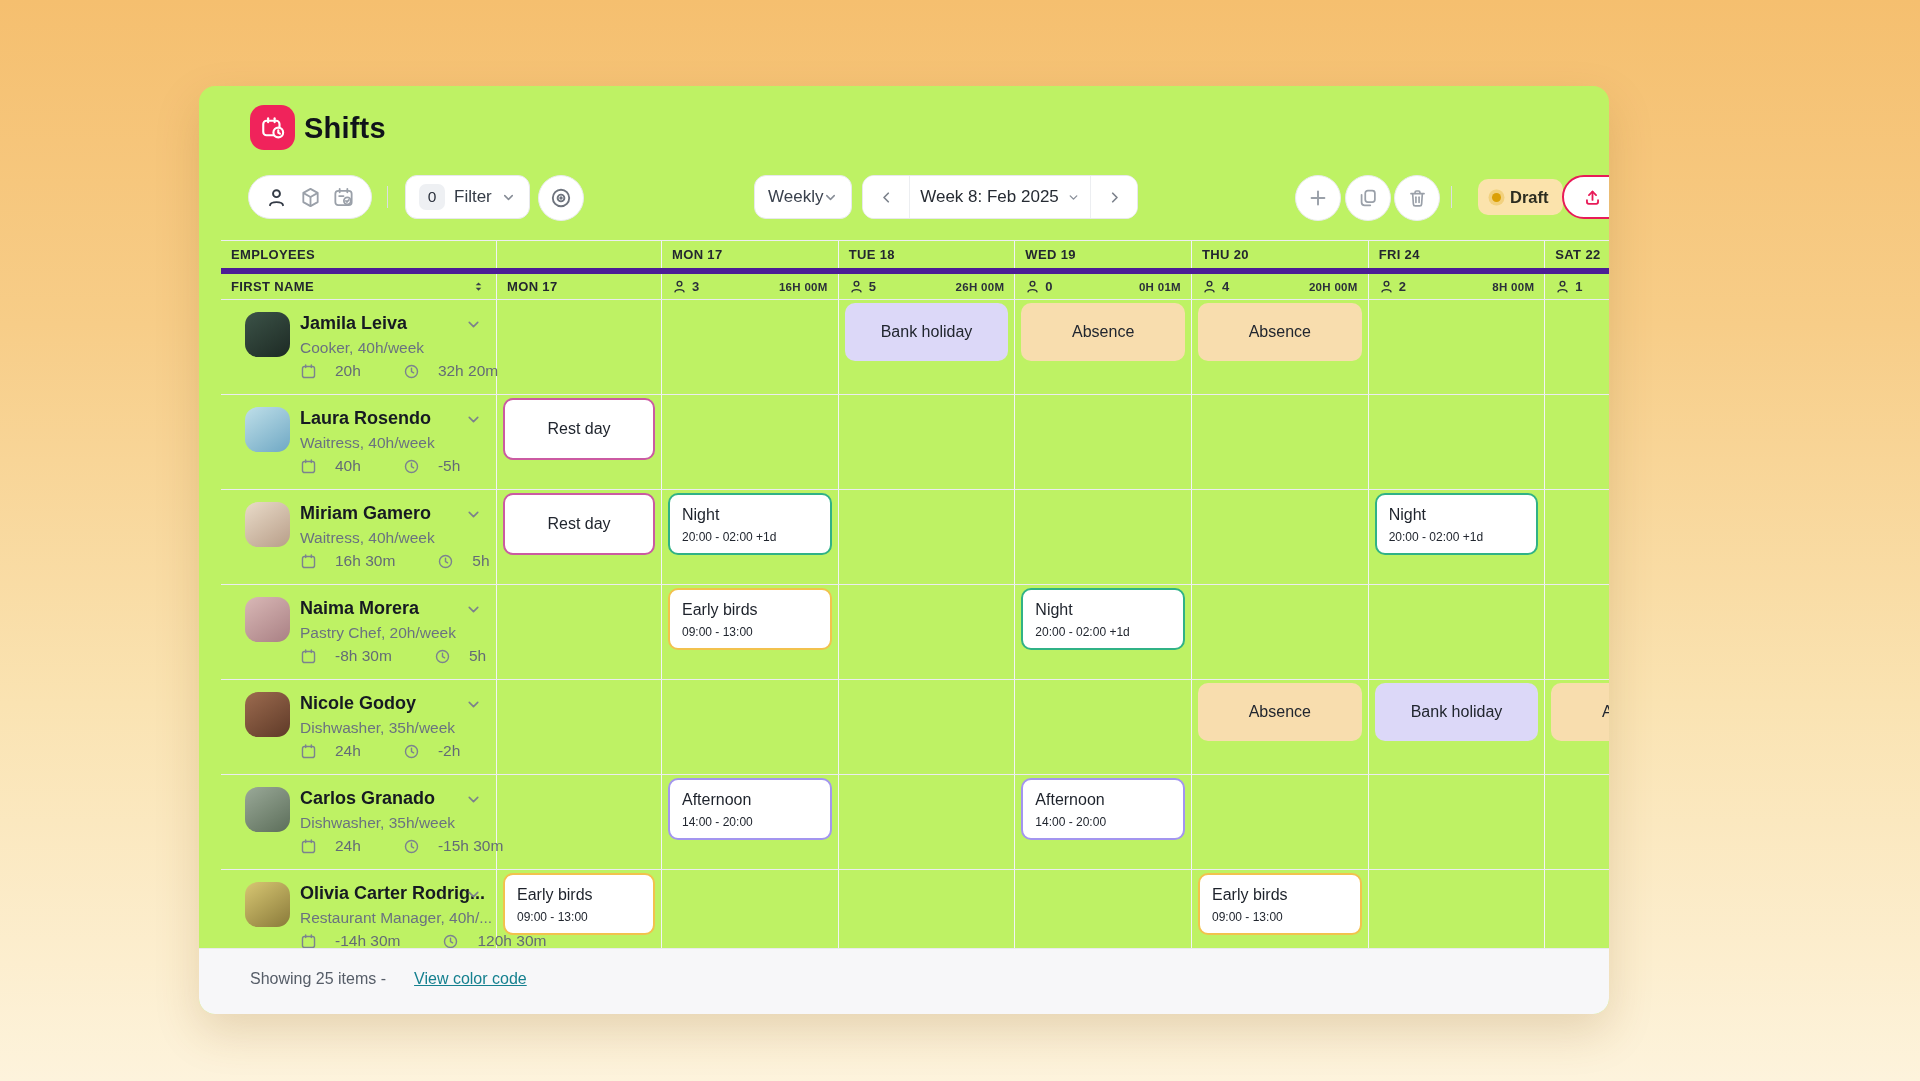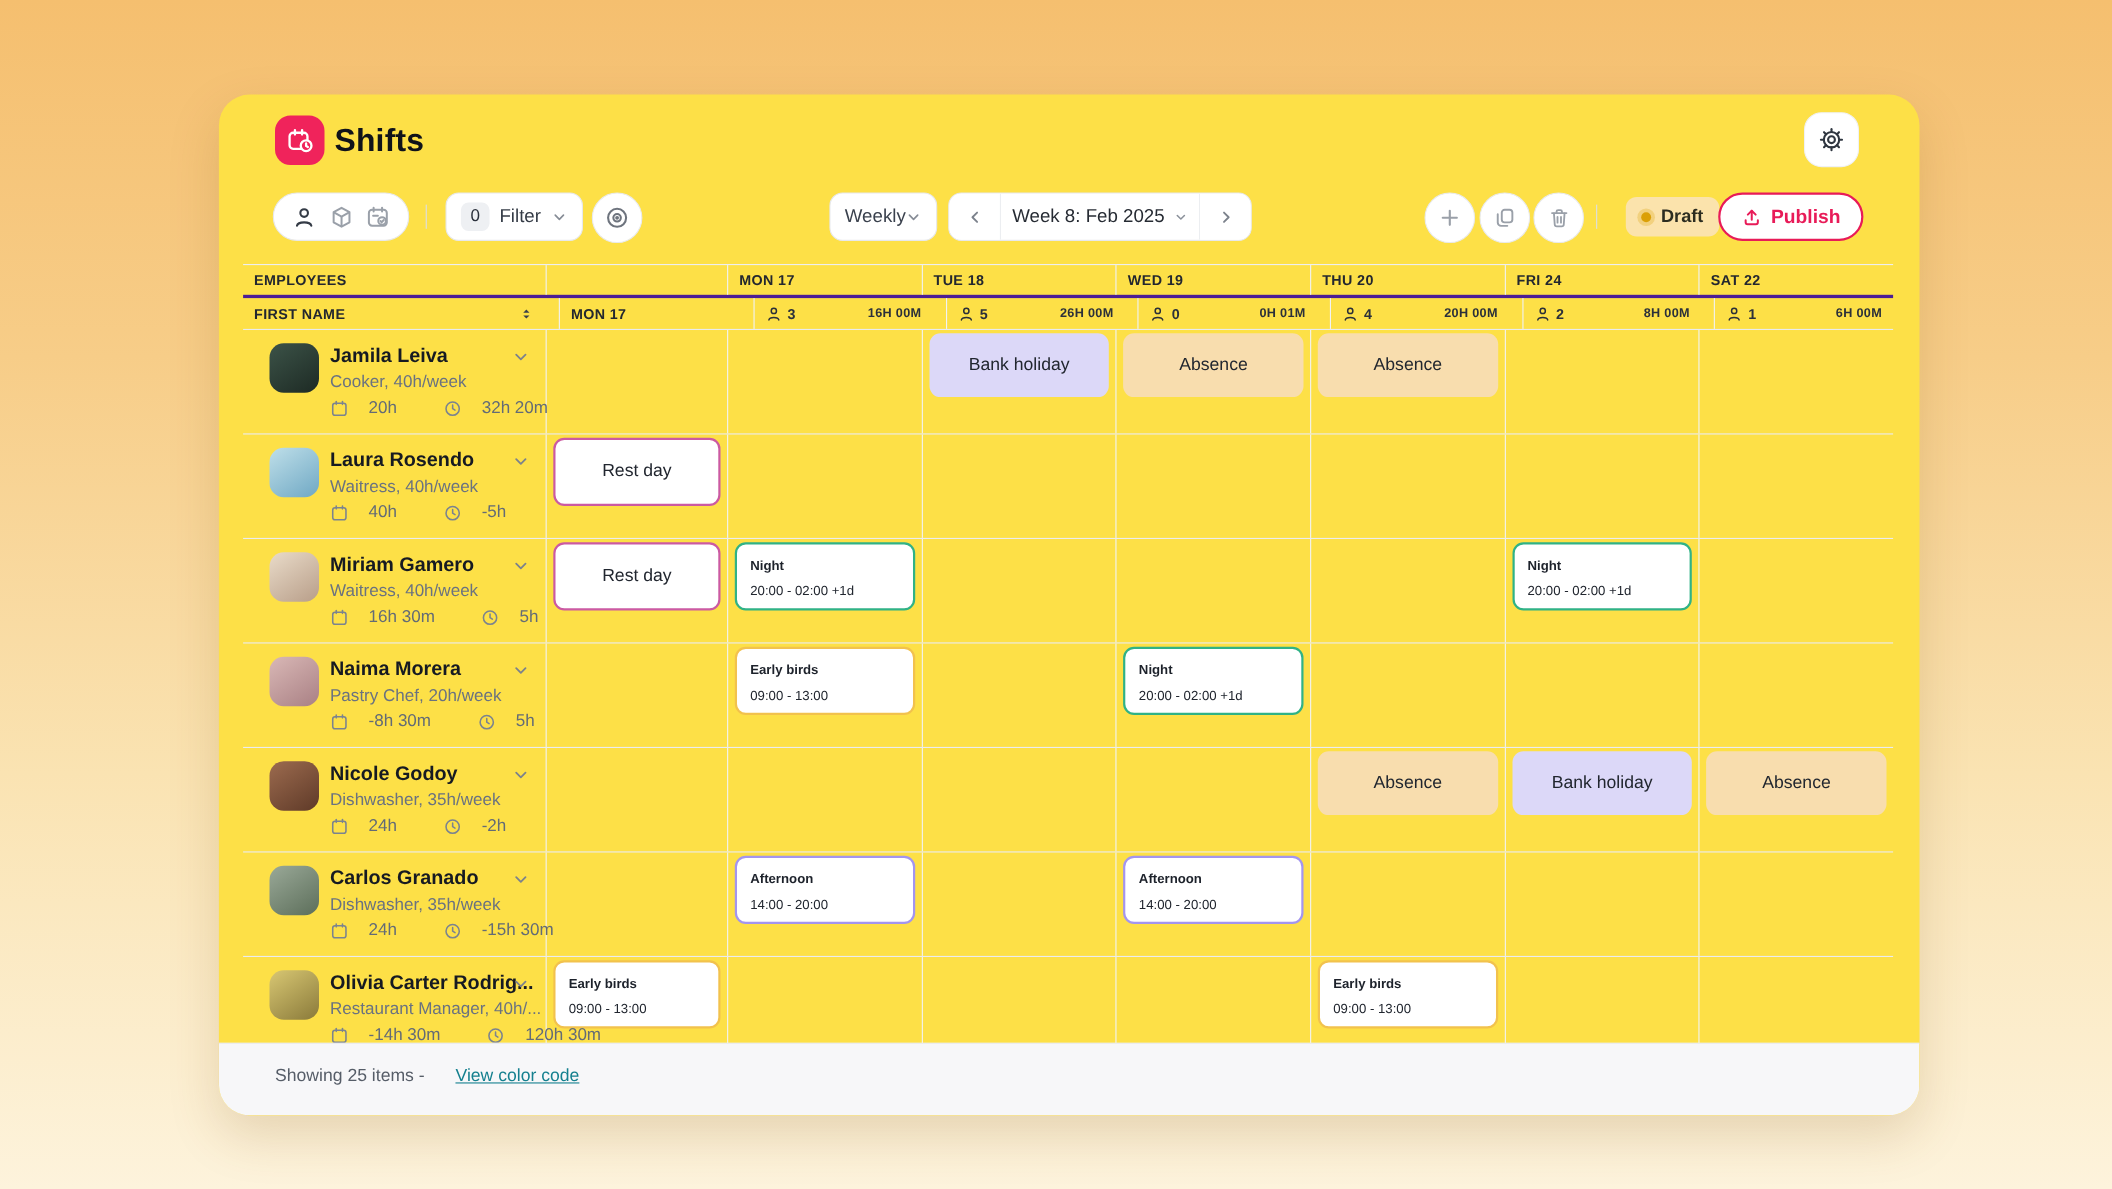--- a/index.html
+++ b/index.html
@@ -3,22 +3,22 @@
 <meta charset="utf-8">
 <style>
   * { margin:0; padding:0; box-sizing:border-box; }
   html,body { width:1920px; height:1081px; overflow:hidden; }
   body {
     font-family:"Liberation Sans", sans-serif;
     background:linear-gradient(180deg,#f5bf6f 0%,#f7cd88 30%,#fae3b2 65%,#fdf3dc 100%);
     position:relative; color:#1a1e26;
   }
   .card {
-    position:absolute; left:199px; top:86px; width:1546px; height:928px;
-    background:#fde047; border-radius:28px; overflow:hidden;
+    position:absolute; left:199px; top:86px; width:1410px; height:928px;
+    background:#bef264; border-radius:16px; overflow:hidden;
     box-shadow:0 18px 45px rgba(130,85,20,.18);
   }
   
   .logo {
     position:absolute; left:51px; top:19px; width:45px; height:45px;
     background:#f0235b; border-radius:14px; display:flex; align-items:center; justify-content:center;
   }
   .page-title { position:absolute; left:105px; top:26px; font-size:29px; font-weight:700; color:#10131a; letter-spacing:.2px; }
   .gear-btn {
     position:absolute; left:1441px; top:16px; width:50px; height:50px;
@@ -53,21 +53,21 @@
   .draft-dot { width:9px; height:9px; border-radius:50%; background:#dba006; box-shadow:0 0 0 3.5px rgba(219,160,6,.28); }
   .publish-btn {
     position:absolute; left:1363px; top:1px; height:44px; padding:0 19px; background:#fff;
     border:2px solid #e81b58; border-radius:22px; display:flex; align-items:center; gap:8px;
     font-size:17.5px; font-weight:700; color:#e81b58; cursor:pointer;
   }
   
   .table { position:absolute; left:22px; top:154px; width:1500px; }
   .grid-row { display:grid; grid-template-columns:275px 165px repeat(6,1fr); }
   .hrow1 { height:28px; border-top:1px solid #edeef1; align-items:center; }
-  .hrow2 { height:32px; border-top:3px solid #4c1d95; border-bottom:1px solid #e9ebee; align-items:center;gap:12px; }
+  .hrow2 { height:32px; border-top:6px solid #4c1d95; border-bottom:1px solid #e9ebee; align-items:center; }
   .hcell { height:100%; display:flex; align-items:center; padding:0 10px; }
   .hcell.bordered { border-left:1px solid #f1f2f5; }
   .caps { font-size:13px; font-weight:700; color:#23272f; letter-spacing:.35px; }
   .hours-label { font-size:11.5px; font-weight:700; color:#2b303a; letter-spacing:.3px; margin-left:auto; }
   .count-num { font-size:13px; font-weight:600; color:#2b303a; margin-left:5px; }
   .sort-icon { margin-left:auto; display:flex; }
   
   .body-row { height:95px; border-bottom:1px solid #ebecf0; }
   .body-row:first-of-type { border-top:0; }
   .day-cell { height:100%; border-left:1px solid #f2f3f6; padding:3px 6px 0 6px; cursor:pointer; }
@@ -76,21 +76,21 @@
   .emp-name { position:absolute; left:79px; top:13px; font-size:18px; font-weight:600; color:#161a22; white-space:nowrap; }
   .emp-role { position:absolute; left:79px; top:39px; font-size:15.5px; color:#6a7280; white-space:nowrap; }
   .emp-stats { position:absolute; left:79px; top:62px; display:flex; align-items:center; gap:18px; font-size:15.5px; color:#636b76; white-space:nowrap; }
   .emp-stats .gap { width:6px; }
   .row-chevron { position:absolute; right:14px; top:16px; cursor:pointer; }
   
   .chip { width:100%; border-radius:10px; overflow:hidden; }
   .chip.filled { height:58px; display:flex; align-items:center; justify-content:center; font-size:16px; font-weight:500; color:#21262f; }
   .chip.outlined { height:62px; background:#fff; border-width:2px; border-style:solid; padding:8px 12px; }
   .chip.outlined.center { display:flex; align-items:center; justify-content:center; padding:0; }
-  .chip-title { display:block; font-size:12px; font-weight:700; color:#1d222b; line-height:23px; }
+  .chip-title { display:block; font-size:16px; font-weight:400; color:#1d222b; line-height:23px; }
   .chip-time { display:block; font-size:12px; color:#21262f; line-height:23px; }
   .chip-label { font-size:16px; font-weight:500; color:#21262f; }
   .t-bank { background:#dcd8f8; }
   .t-absence { background:#f8ddae; }
   .t-rest { border-color:#cb5aa2; }
   .t-night { border-color:#30b286; }
   .t-early { border-color:#f2c24d; }
   .t-afternoon { border-color:#a395ef; }
   
   .footer {

